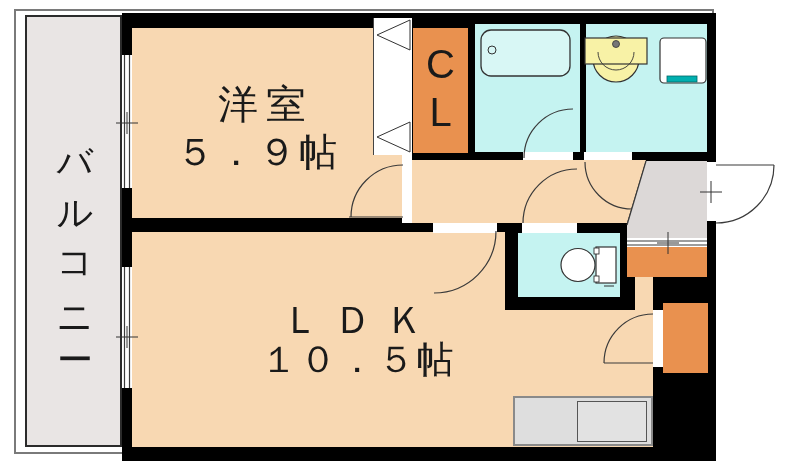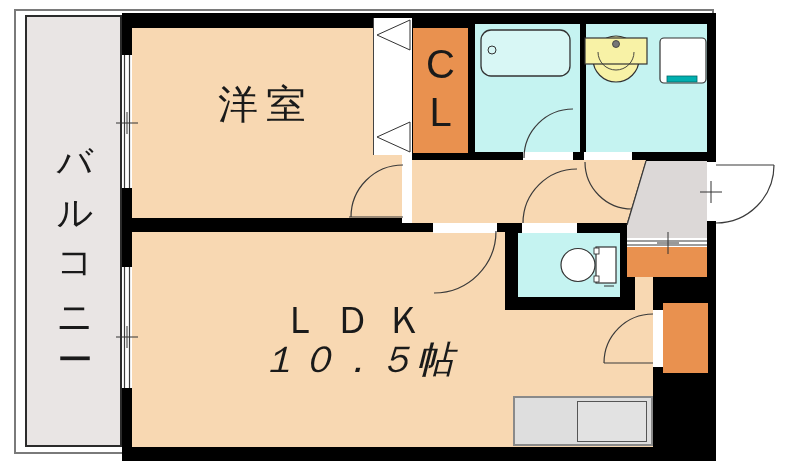--- a/index.html
+++ b/index.html
@@ -35,21 +35,21 @@
   #entrance-door-gap{left:707px;top:162px;width:9px;height:59px;background:#fff;}
   #ldk-closet{left:663px;top:303px;width:45px;height:70px;background:#E9914F;}
   #closet-door-gap{left:653px;top:310px;width:10px;height:57px;background:#fff;}
   #window-upper{left:122px;top:55px;width:10px;height:133px;background:#fff;}
   #window-lower{left:122px;top:267px;width:10px;height:121px;background:#fff;}
   #kitchen-counter{left:513px;top:396px;width:140px;height:50px;background:#DEDEDE;border:2px solid #8a8a8a;box-sizing:border-box;}
   #kitchen-sink{left:62px;top:3px;width:70px;height:41px;background:#E2E2E2;border:1px solid #555;box-sizing:border-box;}
   #label-yoshitsu{left:156px;top:77px;width:220px;font-size:40px;letter-spacing:8px;}
   #label-yoshitsu-size{left:128px;top:127px;width:260px;font-size:38px;letter-spacing:3px;}
   #label-ldk{left:250px;top:295px;width:220px;font-size:38px;letter-spacing:14px;}
-  #label-ldk-size{left:238px;top:335px;width:240px;font-size:37px;letter-spacing:2px;font-style:italic;}
+  #label-ldk-size{left:238px;top:335px;width:240px;font-size:37px;letter-spacing:2px;}
   #overlay{left:0;top:0;width:800px;height:466px;pointer-events:none;}
 </style>
 </head>
 <body>
 
 <div id="stage">
 
   <div id="outer-border" class="abs"></div>
 
   <div id="balcony" class="abs"></div>
@@ -81,20 +81,21 @@
 
   <div id="window-upper" class="abs"></div>
   <div id="window-lower" class="abs"></div>
 
   <div id="kitchen-counter" class="abs">
     <div id="kitchen-sink" class="abs"></div>
   </div>
 
   <div id="balcony-label" class="abs label">バルコニー</div>
   <div id="label-yoshitsu" class="abs label">洋室</div>
+  <div id="label-yoshitsu-size" class="abs label">５．９帖</div>
   <div id="label-ldk" class="abs label">ＬＤＫ</div>
   <div id="label-ldk-size" class="abs label">１０．５帖</div>
   <div id="cl-label" class="abs label">
     <div>C</div>
     <div>L</div>
   </div>
 
   <svg id="overlay" class="abs" viewBox="0 0 800 466">
     <g stroke="#3a3a3a" stroke-width="1.2" fill="none">
 

